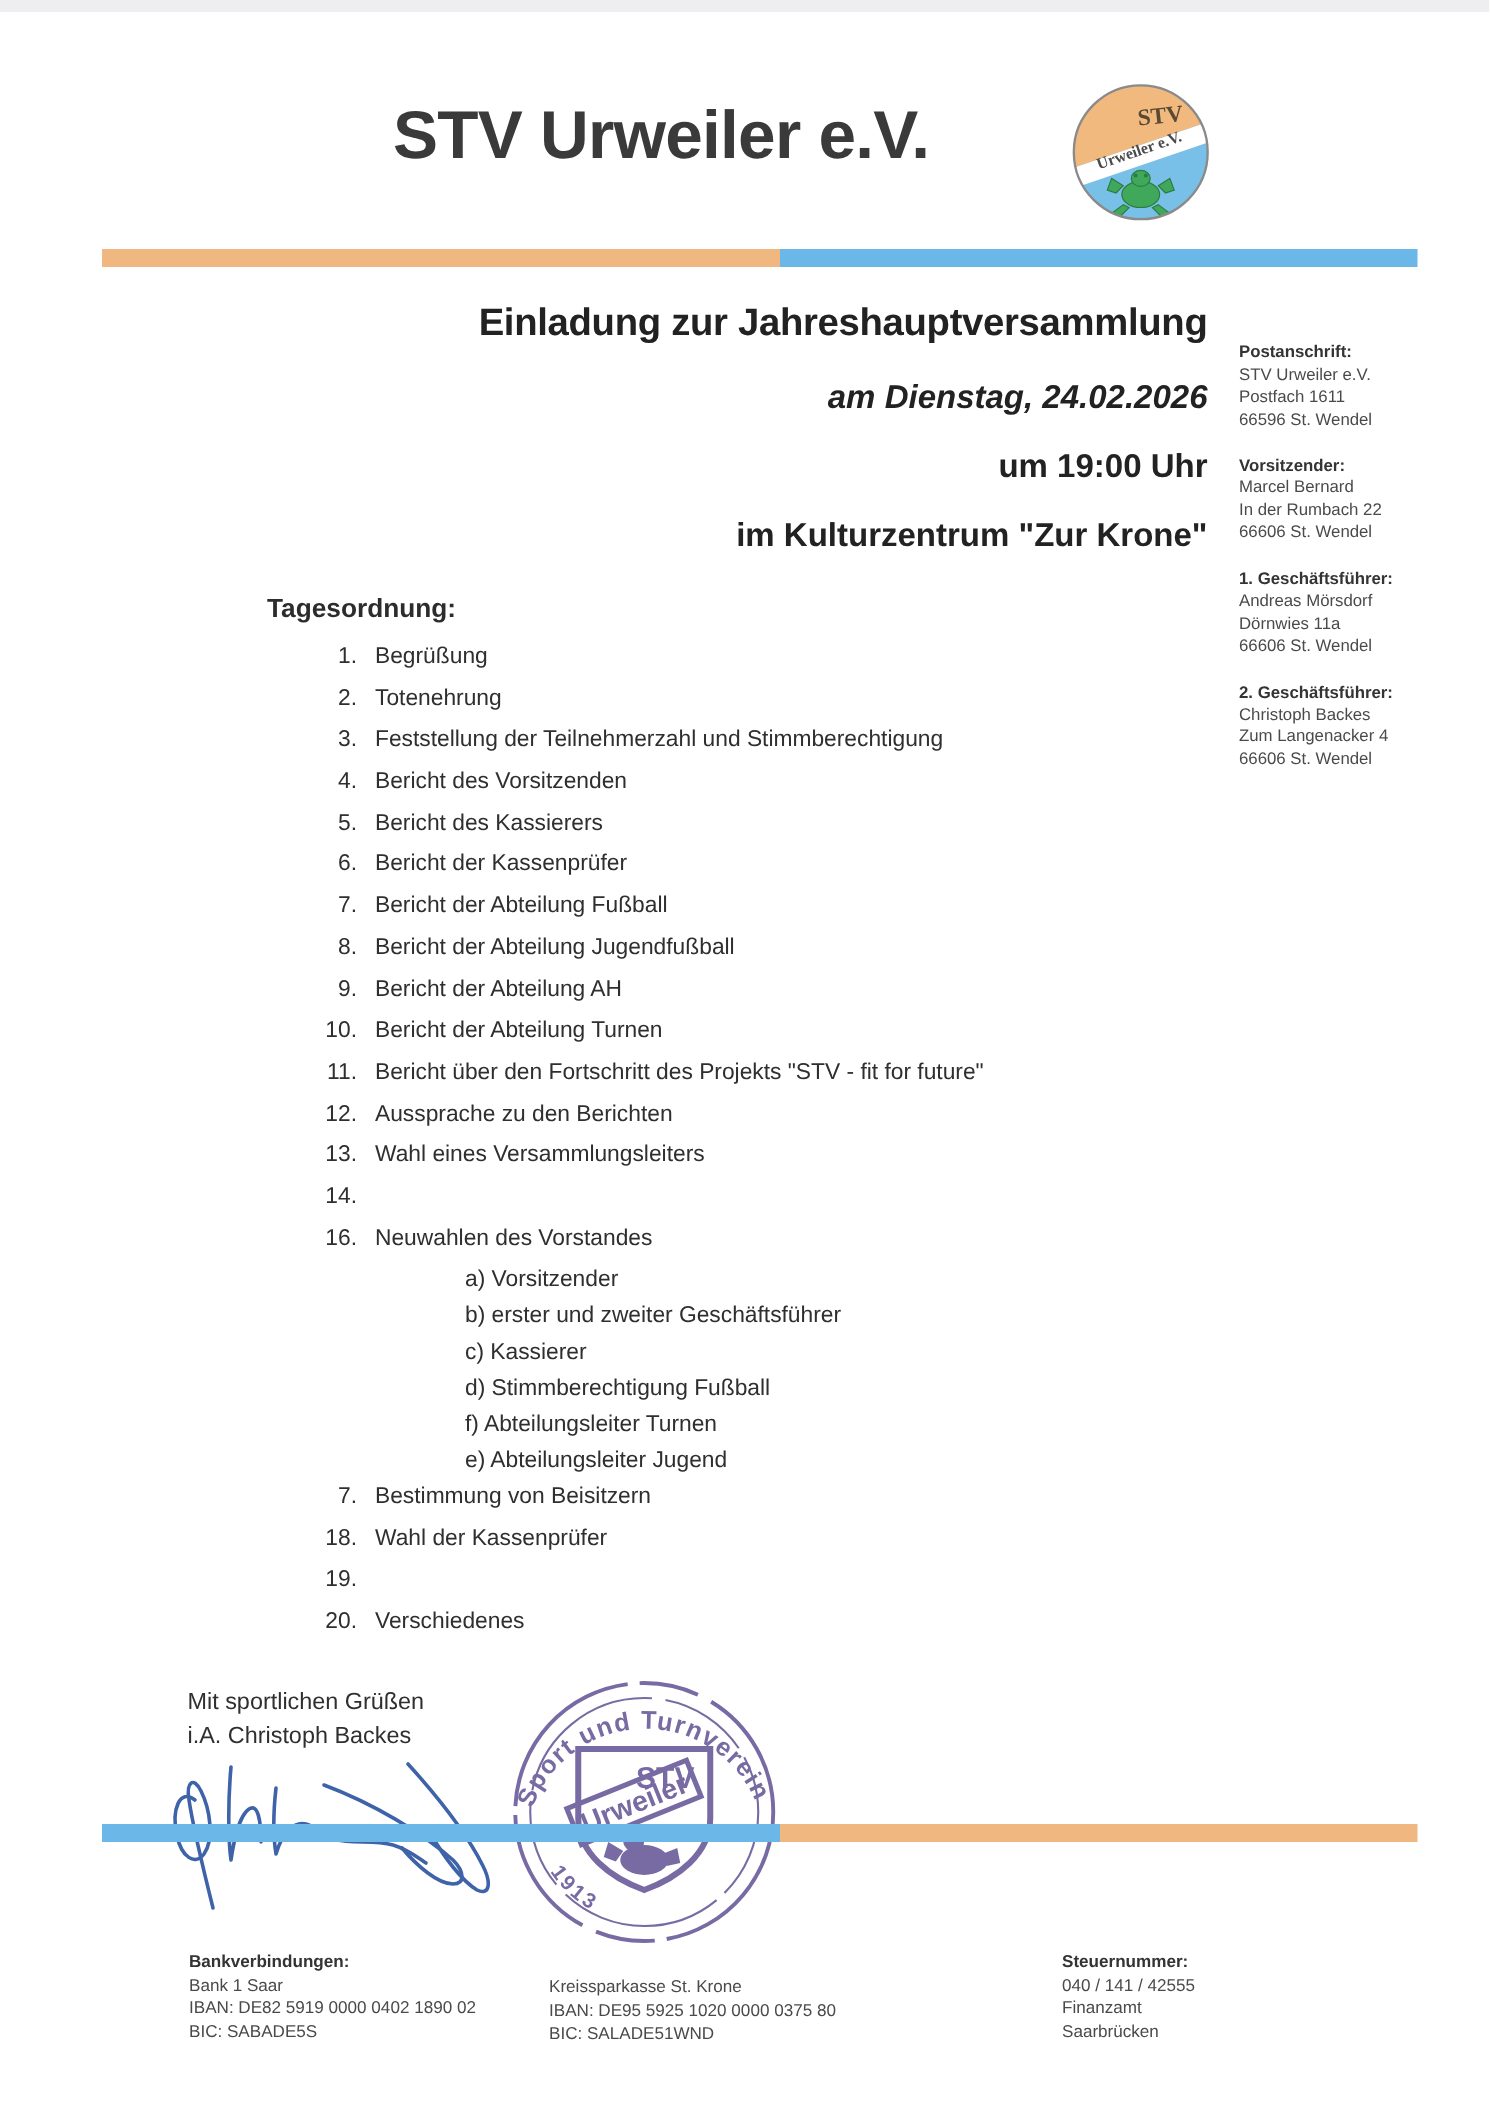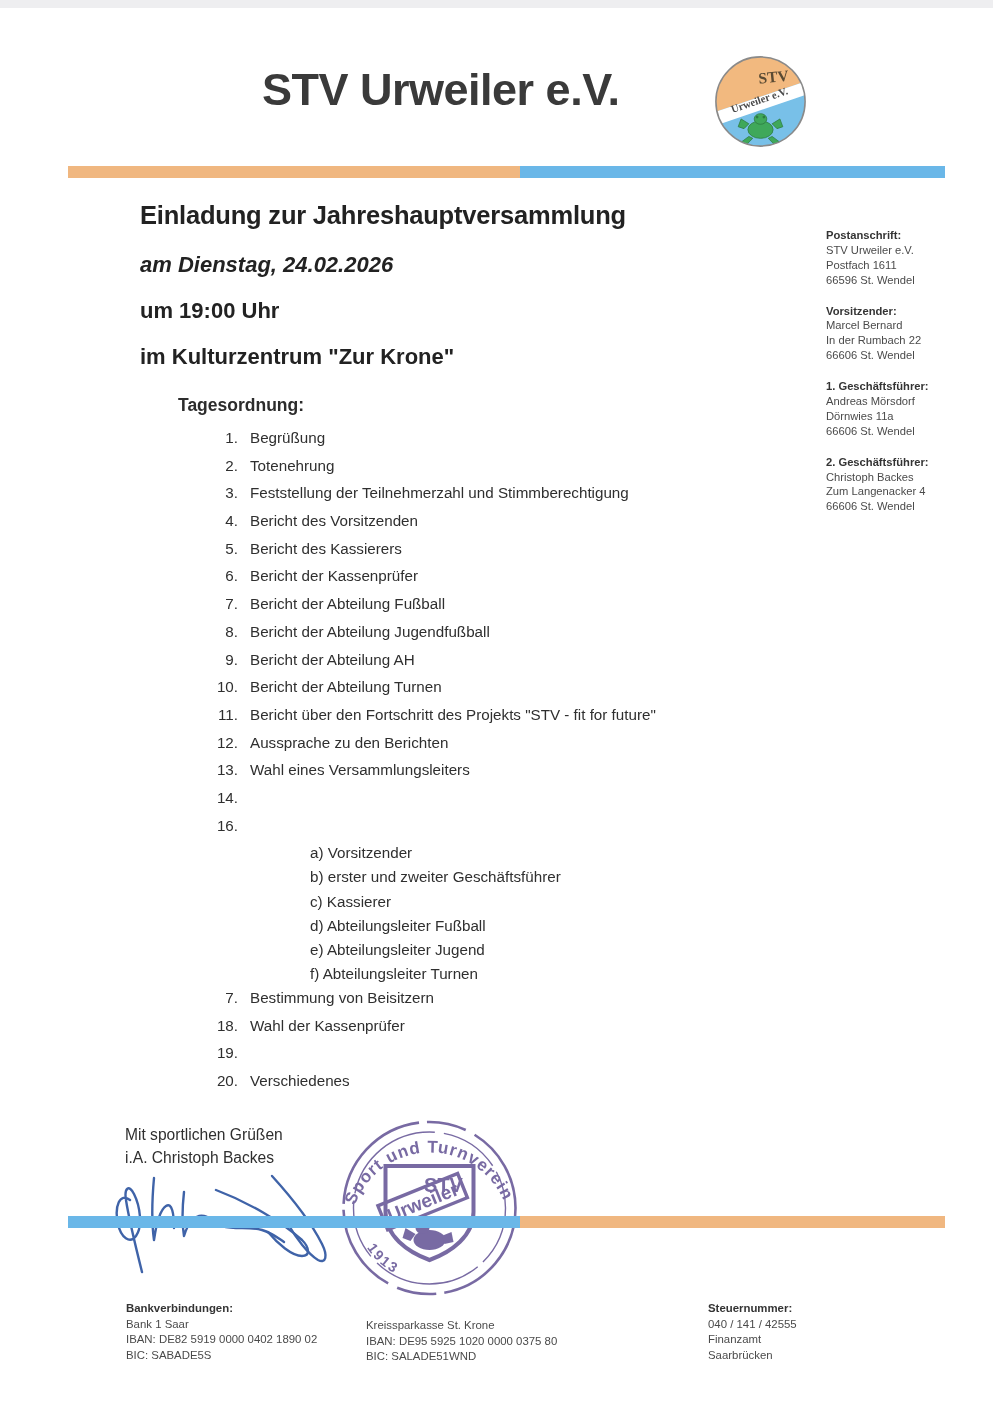--- a/index.html
+++ b/index.html
@@ -62,21 +62,21 @@
   .bar.top .seg.blue   { width: 48.5%; }
   .bar.bottom .seg.blue   { width: 51.5%; }
   .bar.bottom .seg.orange { width: 48.5%; }
 
   
   .headline-block {
     position: absolute;
     left: 140px;
     top: 200px;
     width: 665px;
-    text-align: left;
+    text-align: right;
   }
   .headline-main {
     font-size: 25.5px;
     font-weight: bold;
     color: #222;
     letter-spacing: -0.2px;
     line-height: 1.2;
   }
   .headline-date {
     margin-top: 21px;
@@ -332,28 +332,29 @@
       </div>
       <div class="agenda-row">
         <span class="agenda-num">13.</span>
         <span class="agenda-text">Wahl eines Versammlungsleiters</span>
       </div>
       <div class="agenda-row">
         <span class="agenda-num">14.</span>
       </div>
       <div class="agenda-row">
         <span class="agenda-num">16.</span>
+        <span class="agenda-text">Neuwahlen des Vorstandes</span>
       </div>
       <div class="sub-list">
         <div class="sub-row">a) Vorsitzender</div>
         <div class="sub-row">b) erster und zweiter Geschäftsführer</div>
         <div class="sub-row">c) Kassierer</div>
-        <div class="sub-row">d) Abteilungsleiter Fußball</div>
+        <div class="sub-row">d) Stimmberechtigung Fußball</div>
+        <div class="sub-row">f) Abteilungsleiter Turnen</div>
         <div class="sub-row">e) Abteilungsleiter Jugend</div>
-        <div class="sub-row">f) Abteilungsleiter Turnen</div>
       </div>
       <div class="agenda-row">
         <span class="agenda-num">7.</span>
         <span class="agenda-text">Bestimmung von Beisitzern</span>
       </div>
       <div class="agenda-row">
         <span class="agenda-num">18.</span>
         <span class="agenda-text">Wahl der Kassenprüfer</span>
       </div>
       <div class="agenda-row">

